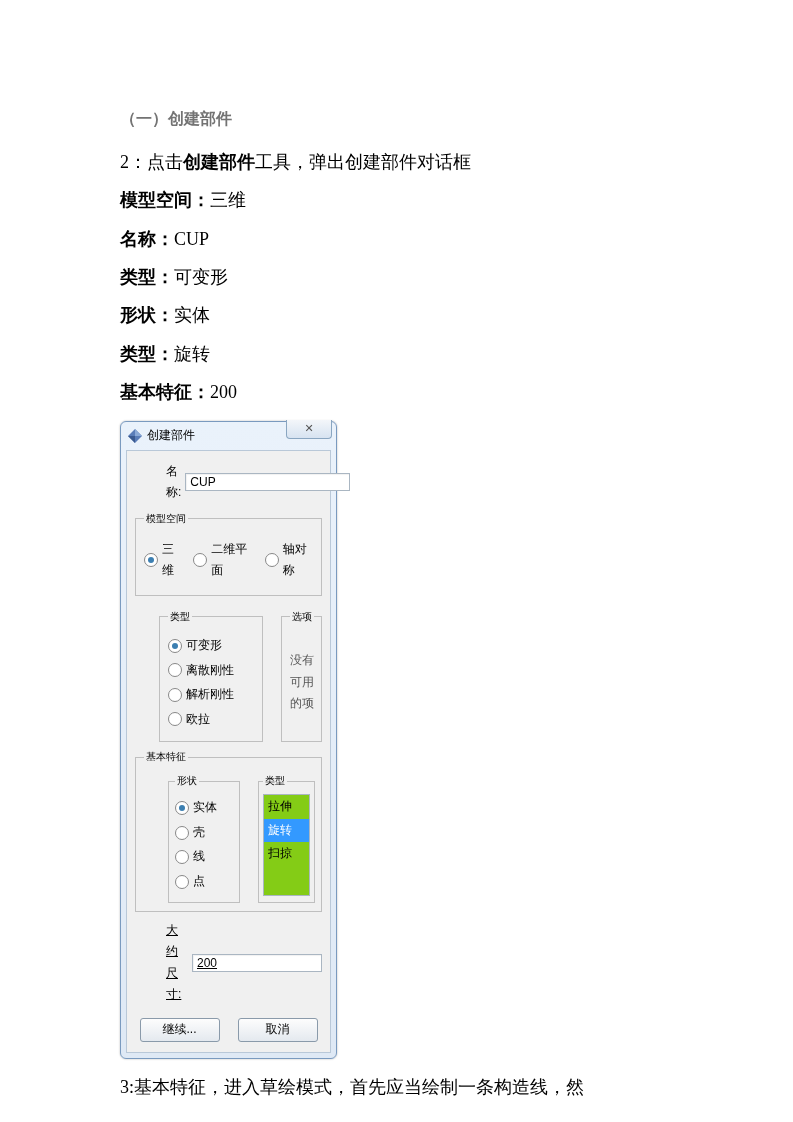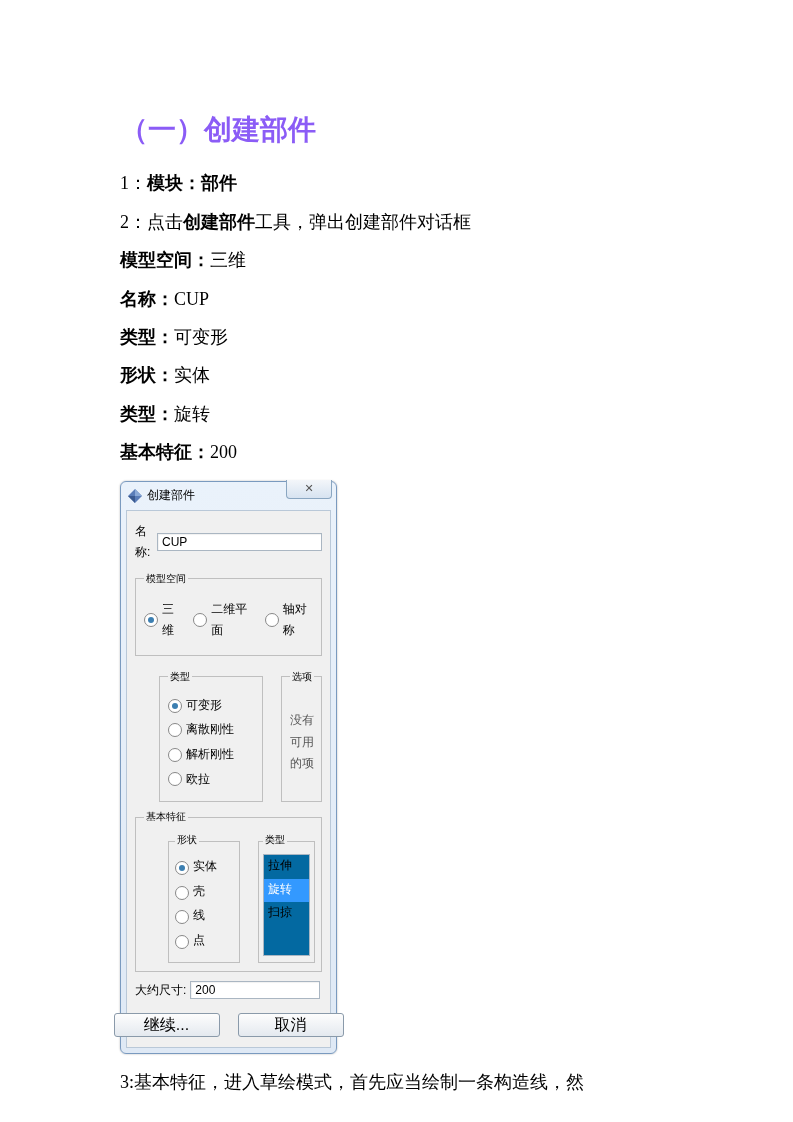--- a/index.html
+++ b/index.html
@@ -10,23 +10,23 @@
     background: #fff;
     font-family: "SimSun", "Songti SC", serif;
     color: #000;
     font-size: 18px;
     line-height: 1.8;
   }
   .page {
     padding: 105px 120px 0 120px;
   }
   .section-title {
-    color: #8b5cf6;
+    color: #737373;
     font-weight: bold;
-    font-size: 28px;
+    font-size: 16px;
     margin-bottom: 12px;
   }
   .para {
     margin: 6px 0;
   }
   .bold { font-weight: bold; }
   
   
   .dialog-wrap {
     margin: 12px 0 12px 0;
@@ -90,21 +90,21 @@
   legend {
     font-size: 10px;
     padding: 0 2px;
   }
   .row {
     display: flex;
     align-items: center;
     gap: 4px;
     margin: 2px 0;
   }
-  .label { font-size: 12px; }
+  .label { font-size: 12px; margin-left: 31px; }
   input[type="text"] {
     flex: 1;
     height: 18px;
     border: 1px solid #aab6c2;
     box-shadow: inset 1px 1px 1px rgba(0,0,0,.06);
     font-size: 12px;
     padding: 0 4px;
     background: #fff;
     box-sizing: border-box;
   }
@@ -142,21 +142,21 @@
   .empty-box {
     display: flex;
     align-items: center;
     justify-content: center;
     color: #555;
     height: 100%;
     min-height: 90px;
   }
   .listbox {
     border: 1px solid #aab6c2;
-    background: #0369a1;
+    background: #84cc16;
     height: 100px;
     overflow: hidden;
   }
   .list-item {
     padding: 1px 4px;
     font-size: 12px;
     cursor: default;
   }
   .list-item.selected {
     background: #3399ff;
@@ -167,50 +167,48 @@
     justify-content: center;
     gap: 18px;
     margin-top: 12px;
   }
   .btn {
     min-width: 62px;
     height: 22px;
     border: 1px solid #8a9aaa;
     border-radius: 3px;
     background: linear-gradient(#fdfdfd, #e4e9ef);
-    font-size: 16px;
-    display: flex;
-    align-items: center;
-    justify-content: center;
-    padding: 0 21px;
+    font-size: 12px;
+    display: flex;
+    align-items: center;
+    justify-content: center;
+    padding: 0 8px;
     cursor: pointer;
     text-align: center;
   }
   .inner-fieldset {
     border: 1px solid #bfbfbf;
     padding: 4px 6px 6px 6px;
     margin: 0;
   }
   .size-row {
     display: flex;
     align-items: center;
     gap: 4px;
     margin-top: 8px;
+    text-decoration: underline;
   }
   .size-row input { width: 130px; flex: 0 0 auto; }
 </style>
 </head>
 <body>
 
 <div class="page">
   <div class="section-title">（一）创建部件</div>
 
-  <div class="para">
-    <span>1：</span><span class="bold">模块：部件</span>
-  </div>
 
   <div class="para">
     <span>2：点击</span><span class="bold">创建部件</span><span>工具，弹出创建部件对话框</span>
   </div>
 
   <div class="para">
     <span class="bold">模型空间：</span><span>三维</span>
   </div>
   <div class="para">
     <span class="bold">名称：</span><span>CUP</span>
@@ -288,21 +286,21 @@
               </div>
           </fieldset>
           <fieldset class="group-col-right">
             <legend>选项</legend>
             <div class="empty-box">没有可用的项</div>
           </fieldset>
         </div>
 
         <fieldset>
           <legend>基本特征</legend>
-          <div class="group-row" style="margin-top:0;font-family:Liberation Mono, monospace;">
+          <div class="group-row" style="margin-top:0;">
             <fieldset class="inner-fieldset" style="flex:0 0 58px;">
               <legend>形状</legend>
               <div class="radio-line">
                   <span class="radio checked"></span>
                   <span>实体</span>
                 </div>
               <div class="radio-line">
                   <span class="radio"></span>
                   <span>壳</span>
                 </div>

